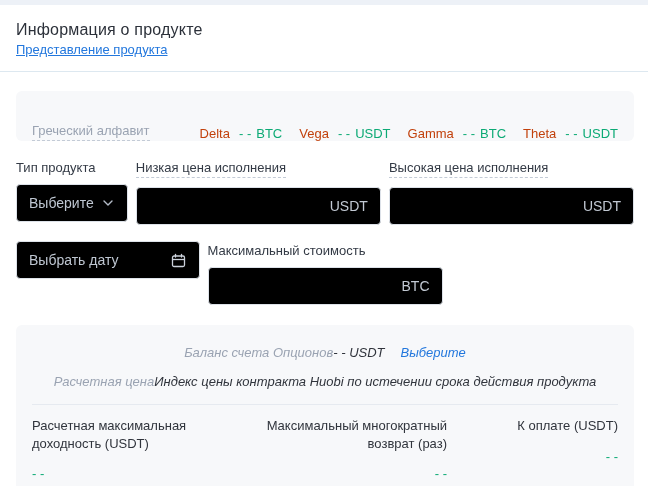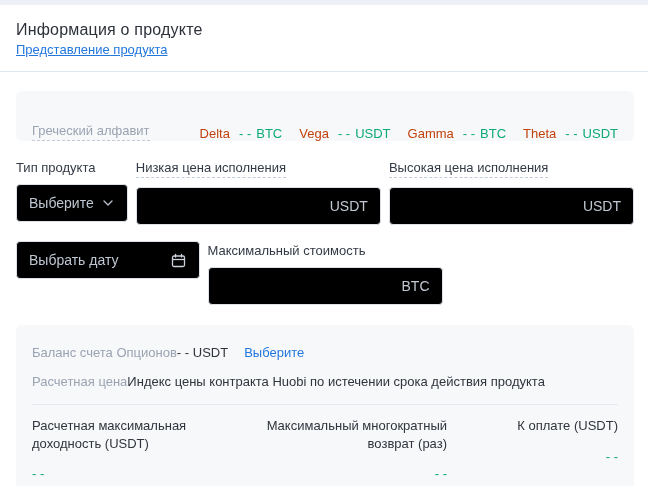--- a/index.html
+++ b/index.html
@@ -59,22 +59,23 @@
     font: inherit; color: #333a45; background: transparent;
   }
   .chevron-icon, .calendar-icon { margin-left: auto; display: flex; align-items: center; }
 
   
   .summary-box {
     margin-top: 20px; background: #f7f8fa; border-radius: 6px;
     padding: 13px 16px 14px 16px; font-size: 13px;
   }
   .summary-row {
-    display: flex; justify-content: flex-start; align-items: center;
+    display: flex; justify-content: center; align-items: center;
     padding: 7px 0;
+    font-style: italic;
   }
   .summary-label { color: #9aa3b2; }
   .summary-value-dark { color: #30343c; }
   .balance-right { display: flex; gap: 16px; align-items: center; }
   .transfer-link { color: #2277dd; cursor: pointer; }
   .summary-divider { border: none; border-top: 1px solid #e6eaf0; margin: 8px 0 12px 0; }
   .summary-cols { display: grid; grid-template-columns: 185px 230px 1fr; }
   .summary-col { display: flex; flex-direction: column; }
   .summary-col.align-right { text-align: right; }
   .col-label { color: #30343c; line-height: 1.35; font-size: 13px; }

